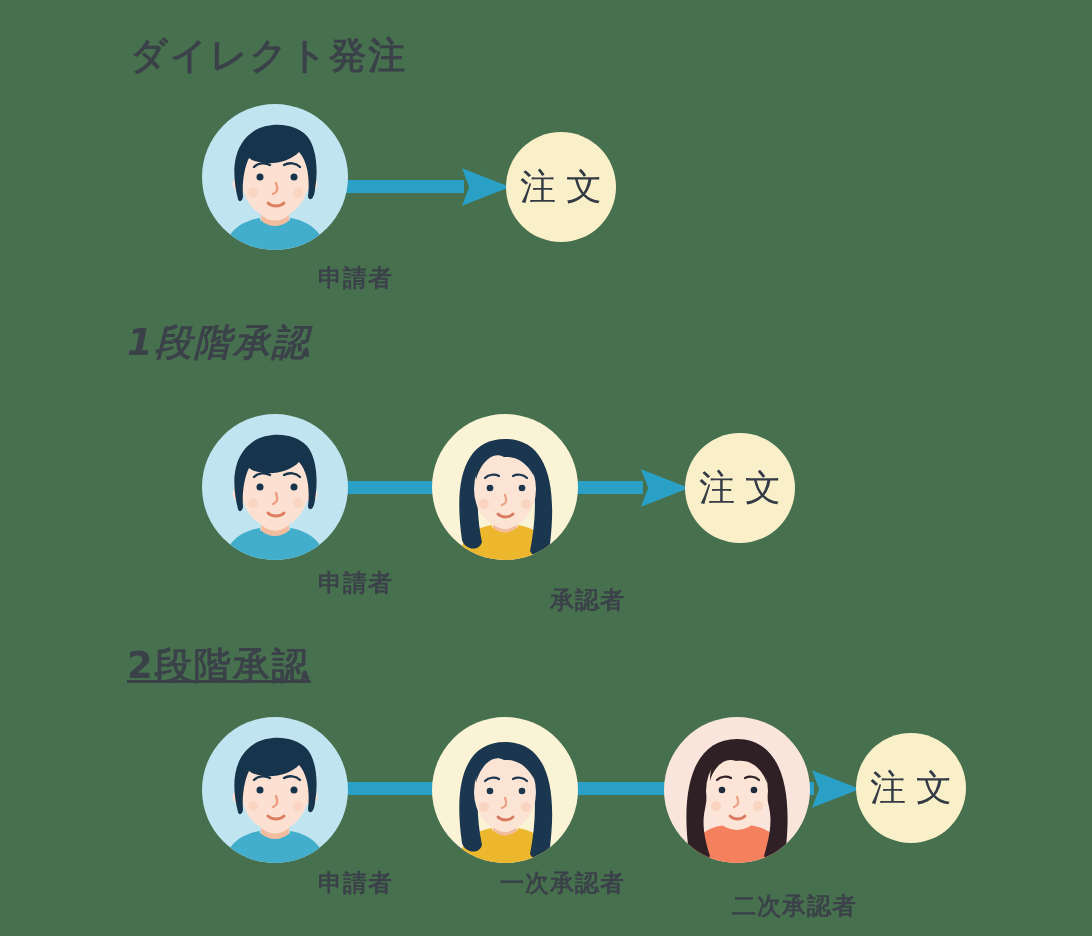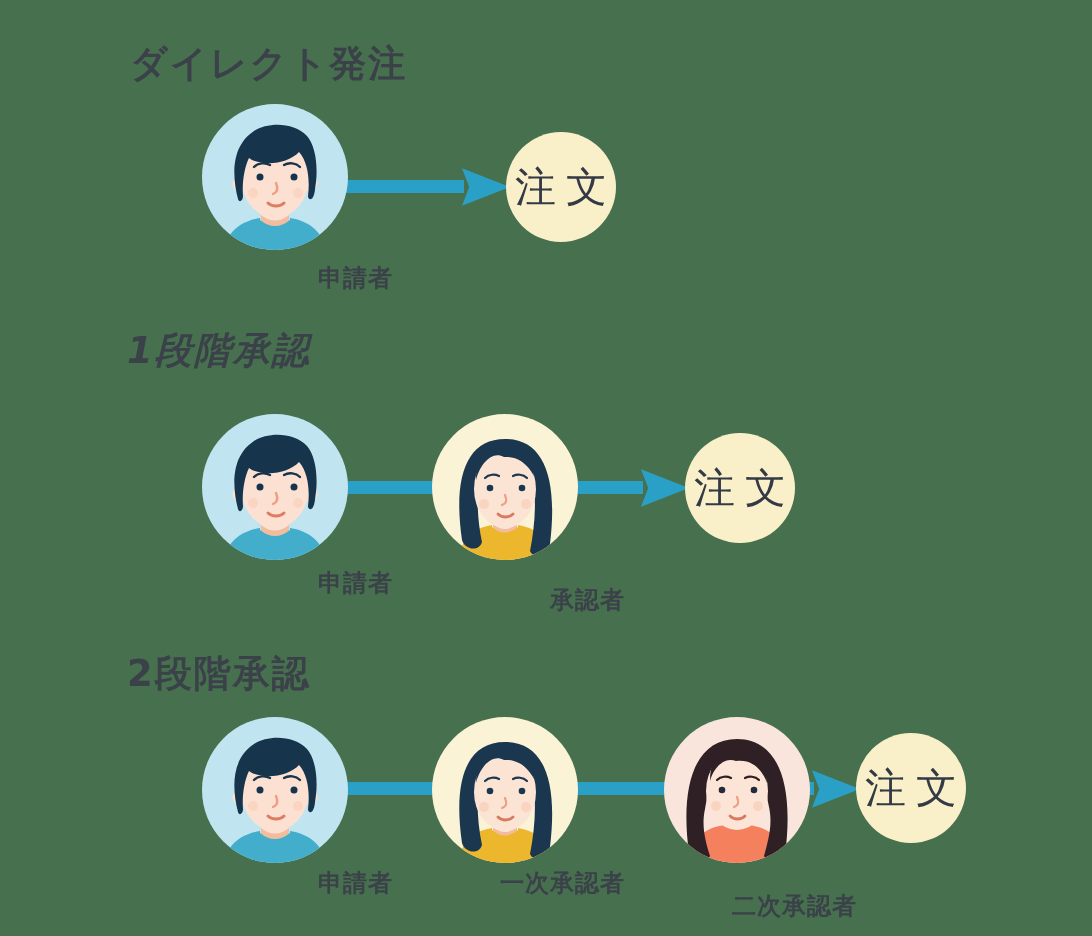--- a/index.html
+++ b/index.html
@@ -11,21 +11,20 @@
     font-family:"DejaVu Sans","Liberation Sans",sans-serif;
   }
   .section-title {
     position:absolute;
     font-size:37px;
     font-weight:bold;
     color:#3A4149;
     letter-spacing:2px;
     white-space:nowrap;
     line-height:1.1;
-    margin-top:8px;
   }
   .avatar {
     position:absolute;
     width:146px; height:146px;
     z-index:2;
   }
   .flow-line {
     position:absolute;
     height:13px;
     background:#2BA0C6;
@@ -40,21 +39,21 @@
   }
   .order-node {
     position:absolute;
     width:110px; height:110px;
     border-radius:50%;
     background:#F9F0C9;
     display:flex; align-items:center; justify-content:center;
     z-index:2;
   }
   .order-label {
-    font-size:41px;
+    font-size:36px;
     font-weight:500;
     color:#333A45;
     letter-spacing:10px;
     margin-right:-10px;
     white-space:nowrap;
   }
   .step-label {
     position:absolute;
     width:240px;
     text-align:right;
@@ -171,21 +170,21 @@
         <use href="#av-woman1"></use>
       </svg>
     <div class="step-label" style="left:385px; top:584px;">承認者</div>
 
     <div class="order-node" style="left:685px; top:433px;">
       <span class="order-label">注文</span>
     </div>
   </div>
 
   <div>
-    <div class="section-title" style="left:127px; top:646px;">2段階承認</div>
+    <div class="section-title" style="left:127px; top:646px;text-decoration:underline;">2段階承認</div>
 
     <div class="flow-line" style="left:300px; top:782px; width:514px;"></div>
     <div class="arrow-head" style="left:812px; top:769px;"></div>
 
     <svg class="avatar" style="left:202px; top:717px;" viewBox="0 0 146 146">
         <use href="#av-man"></use>
       </svg>
     <div class="step-label" style="left:153px; top:867px;">申請者</div>
 
     <svg class="avatar" style="left:432px; top:717px;" viewBox="0 0 146 146">

